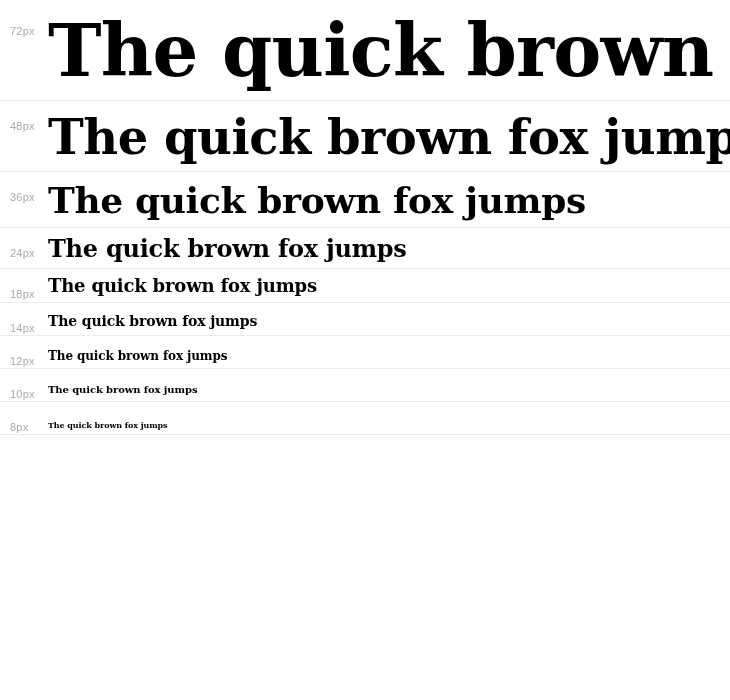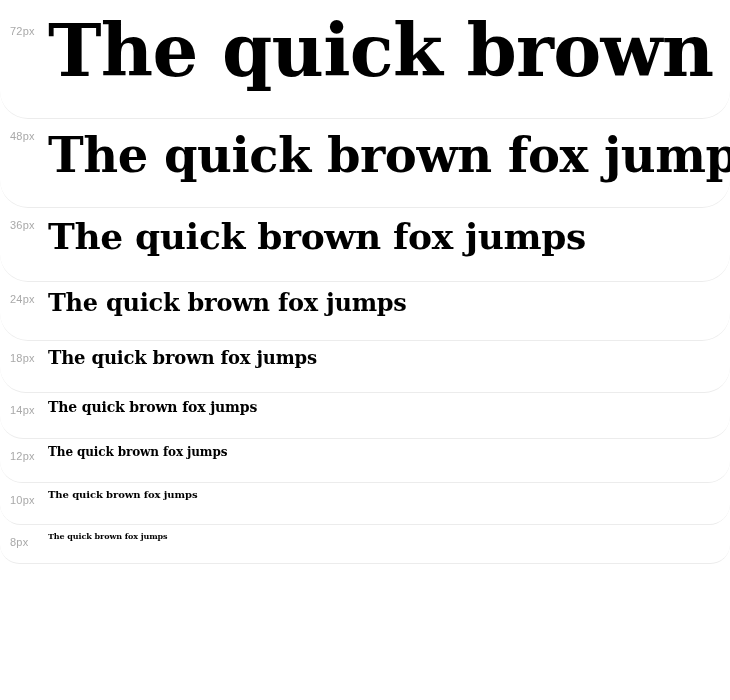--- a/index.html
+++ b/index.html
@@ -15,30 +15,29 @@
   }
   .waterfall {
     width: 730px;
   }
   .row {
     position: relative;
     display: flex;
     align-items: flex-end;
     box-sizing: border-box;
     min-height: 33px;
-    padding: 6px 0 22px 48px;
+    padding: 6px 0 4px 48px;
     border-bottom: 1px solid var(--divider, #ececec);
     overflow: hidden;
     white-space: nowrap;
-    border-radius: 28px;
   }
   .size-label {
     position: absolute;
     left: 10px;
-    top: 12px;
+    top: 20px;
     font-size: 11px;
     line-height: 11px;
     color: var(--label, #a9a9a9);
     letter-spacing: 0.2px;
     user-select: none;
   }
   .row:first-child .size-label {
     top: 26px;
   }
   .preview-text {

